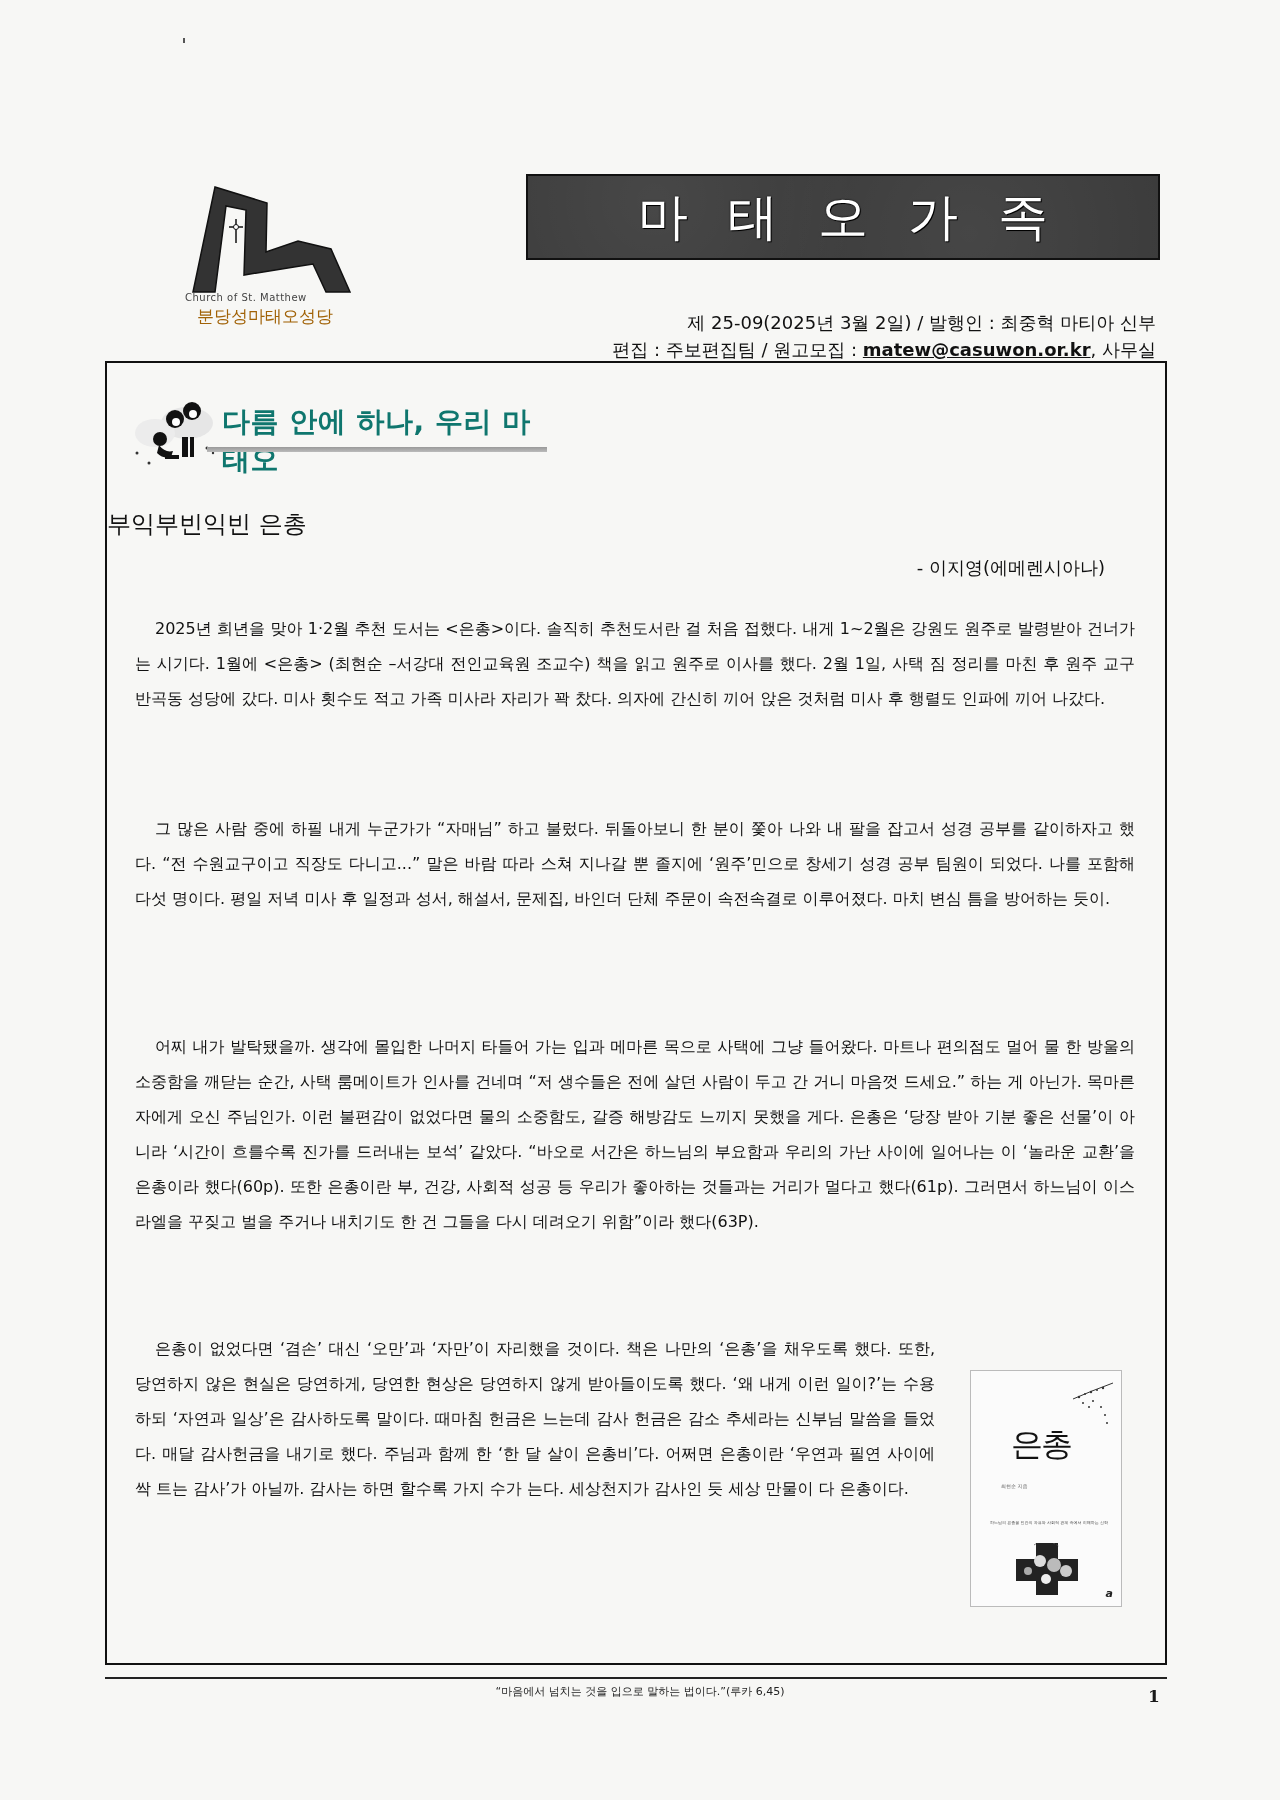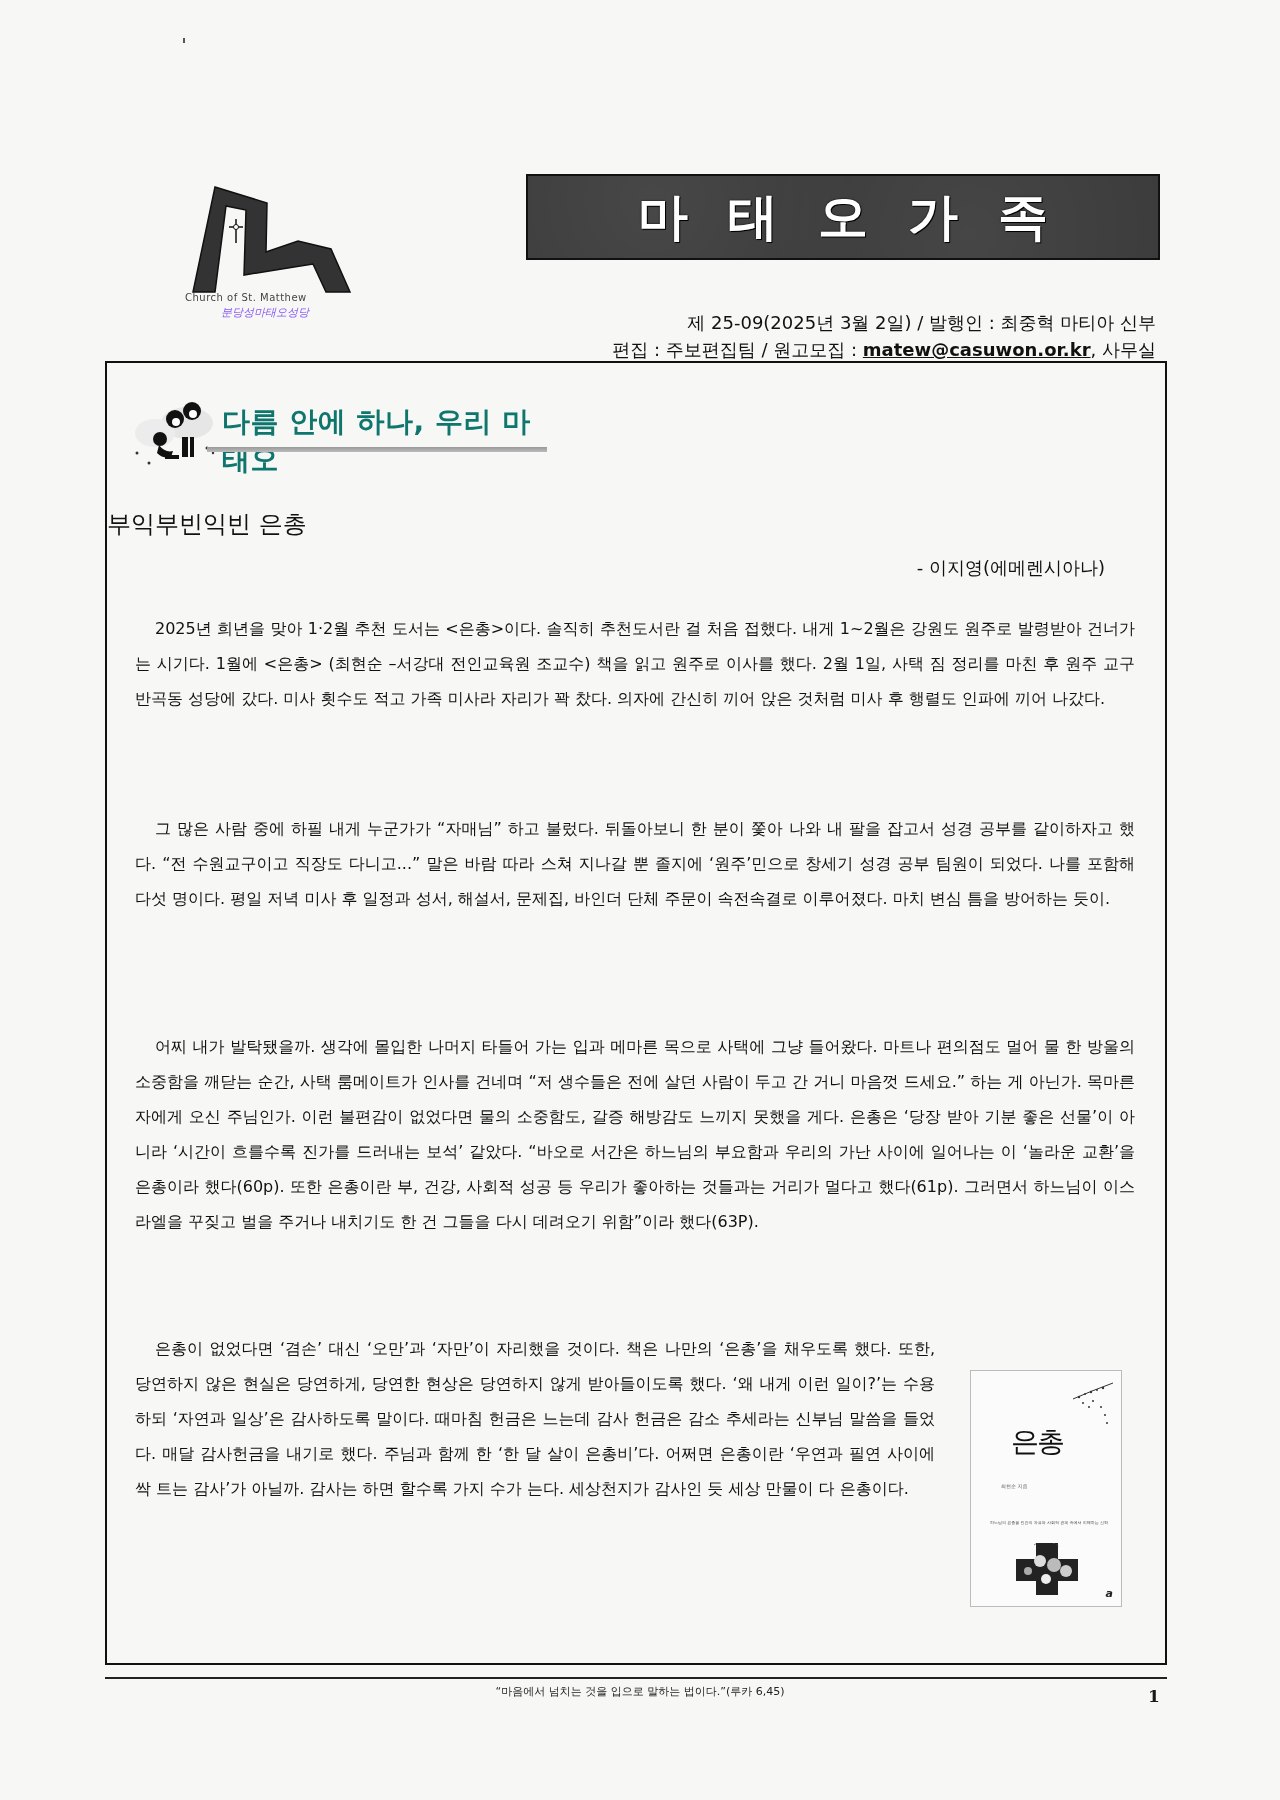--- a/index.html
+++ b/index.html
@@ -3,31 +3,31 @@
   <meta charset="utf-8">
   <style>
     html, body { margin: 0; padding: 0; }
     body {
       width: 1280px; height: 1800px; background: #f7f7f5; position: relative; overflow: hidden;
       font-family: "DejaVu Sans", sans-serif; color: #1a1a1a;
     }
     .logo { position: absolute; left: 165px; top: 185px; width: 200px; height: 150px; }
     .logo svg { position: absolute; left: 0; top: 0; }
     .logo-sub { position: absolute; left: 20px; top: 107px; width: 160px; text-align: left; font-size: 10px; letter-spacing: 0.5px; color: #444; }
-    .logo-name { position: absolute; left: 0; top: 120px; width: 200px; text-align: center; font-size: 11px; color: #8b5cf6; font-style: italic; }
+    .logo-name { position: absolute; left: 0; top: 120px; width: 200px; text-align: center; font-size: 17px; color: #a16207; }
 
     .masthead {
       position: absolute; left: 526px; top: 174px; width: 630px; height: 82px;
       background: #3c3c3c; border: 2px solid #111;
       display: flex; align-items: center; justify-content: center;
       background-image: radial-gradient(circle at 20% 30%, rgba(255,255,255,0.06), transparent 40%),
                         radial-gradient(circle at 70% 70%, rgba(255,255,255,0.05), transparent 45%);
     }
     .masthead-title {
-      color: #fff; font-size: 50px; font-weight: bold; letter-spacing: 40px; padding-left: 40px;
+      color: #fff; font-size: 50px; font-weight: normal; letter-spacing: 40px; padding-left: 40px;
       text-shadow: 0 0 2px #000, 1px 1px 0 #000;
     }
     .issue-info { position: absolute; right: 124px; top: 292px; text-align: right; font-size: 18px; line-height: 27px; color: #111; margin-top: 17px; }
     .issue-info .email { text-decoration: underline; font-weight: bold; }
 
     .content-box {
       position: absolute; left: 105px; top: 361px; width: 1058px; height: 1300px;
       border: 2.5px solid #111;
     }
     .section-header { position: absolute; left: 20px; top: 30px; width: 420px; height: 80px; }
@@ -42,21 +42,21 @@
     .para p { margin: 0; text-indent: 20px; }
     .p1 { top: 248px; }
     .p2 { top: 448px; }
     .p3 { top: 666px; }
     .p4 { top: 968px; width: 800px; }
 
     .book-cover {
       position: absolute; left: 863px; top: 1007px; width: 150px; height: 235px;
       background: #fbfbfb; border: 1px solid #bbb;
     }
-    .book-title { position: absolute; left: 40px; top: 52px; font-size: 28px; color: #111; letter-spacing: -2px; }
+    .book-title { position: absolute; left: 40px; top: 52px; font-size: 32px; color: #111; letter-spacing: -2px; }
     .book-author { position: absolute; left: 30px; top: 112px; font-size: 5px; color: #555; }
     .book-sub { position: absolute; left: 18px; top: 148px; width: 120px; font-size: 4px; line-height: 7px; color: #444; text-align: center; }
     .book-art { position: absolute; left: 45px; top: 172px; }
     .book-branch { position: absolute; left: 100px; top: 10px; }
     .book-publisher { position: absolute; right: 8px; bottom: 6px; font-size: 11px; font-weight: bold; color: #222; font-style: italic; }
 
     .footer-rule { position: absolute; left: 105px; top: 1677px; width: 1062px; height: 2px; background: #222; }
     .footer-quote { position: absolute; left: 0; width: 1280px; top: 1684px; text-align: center; font-size: 11px; color: #222; }
     .page-number { position: absolute; left: 1148px; top: 1686px; font-size: 17px; font-weight: bold; font-family: "DejaVu Serif", serif; }
     .stray-mark { position: absolute; left: 183px; top: 38px; width: 2px; height: 5px; background: #555; }

